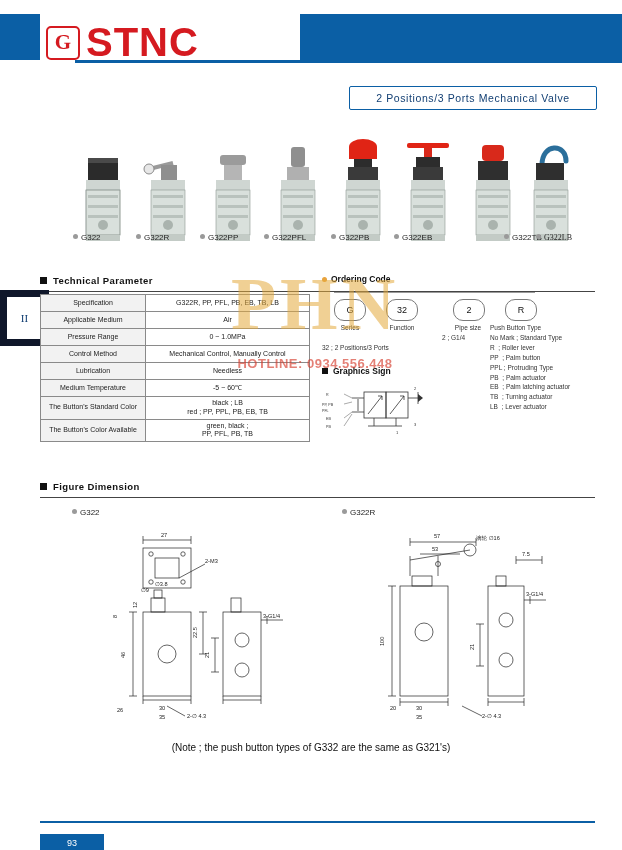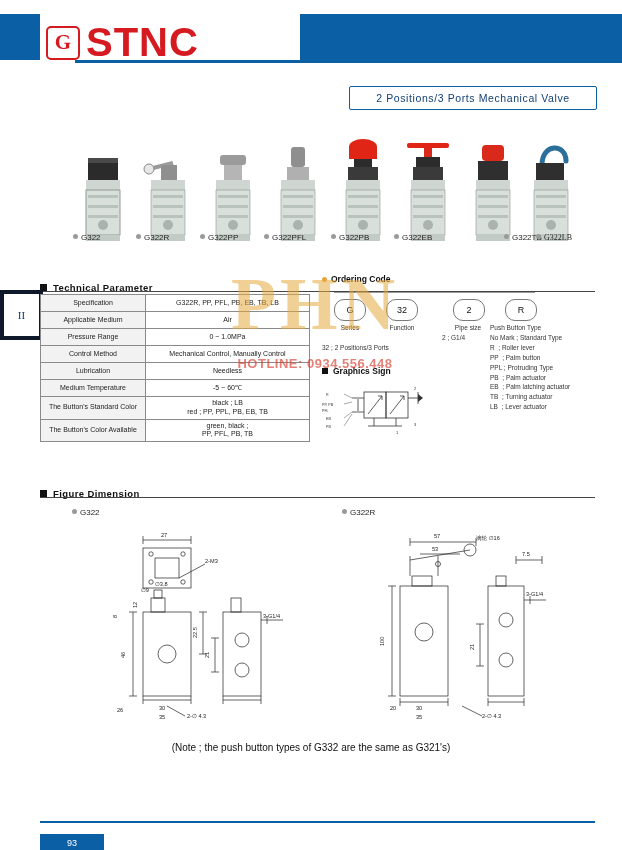--- a/index.html
+++ b/index.html
@@ -29,27 +29,27 @@
   }
 
   
   .products{position:absolute;left:60px;top:125px;width:520px;height:125px;}
   .prod{position:absolute;bottom:0;width:58px;height:125px;}
   .labels{position:absolute;left:60px;top:233px;width:520px;height:14px;}
   .lab{position:absolute;font-size:8px;color:#222;white-space:nowrap;}
   .dot{display:inline-block;width:5px;height:5px;border-radius:50%;background:#9a9a9a;margin-right:3px;vertical-align:1px;}
 
   
-  .sec-head{position:absolute;font-size:9.5px;font-weight:bold;color:#111;letter-spacing:.4px;margin-top:7px;}
+  .sec-head{position:absolute;font-size:9.5px;font-weight:bold;color:#111;letter-spacing:.4px;}
   .sec-head .sq{display:inline-block;width:7px;height:7px;background:#111;margin-right:6px;}
   .sec-rule{position:absolute;height:1px;background:#444;}
 
   
   .side-tab{
-    position:absolute;left:0;top:290px;width:35px;height:42px;border:4px solid #0f172a;
+    position:absolute;left:0;top:290px;width:35px;height:42px;border:7px solid #0f172a;
     background:#fff;display:flex;align-items:center;justify-content:center;
     font-size:11px;color:#123f73;font-family:"Liberation Serif", serif;
   }
 
   
   .ptable{position:absolute;left:40px;top:294px;width:270px;border-collapse:collapse;}
   .ptable td{
     border:1px solid #8a8a8a;font-size:7px;color:#222;padding:2px 3px;height:12px;
     text-align:center;line-height:1.25;
   }

